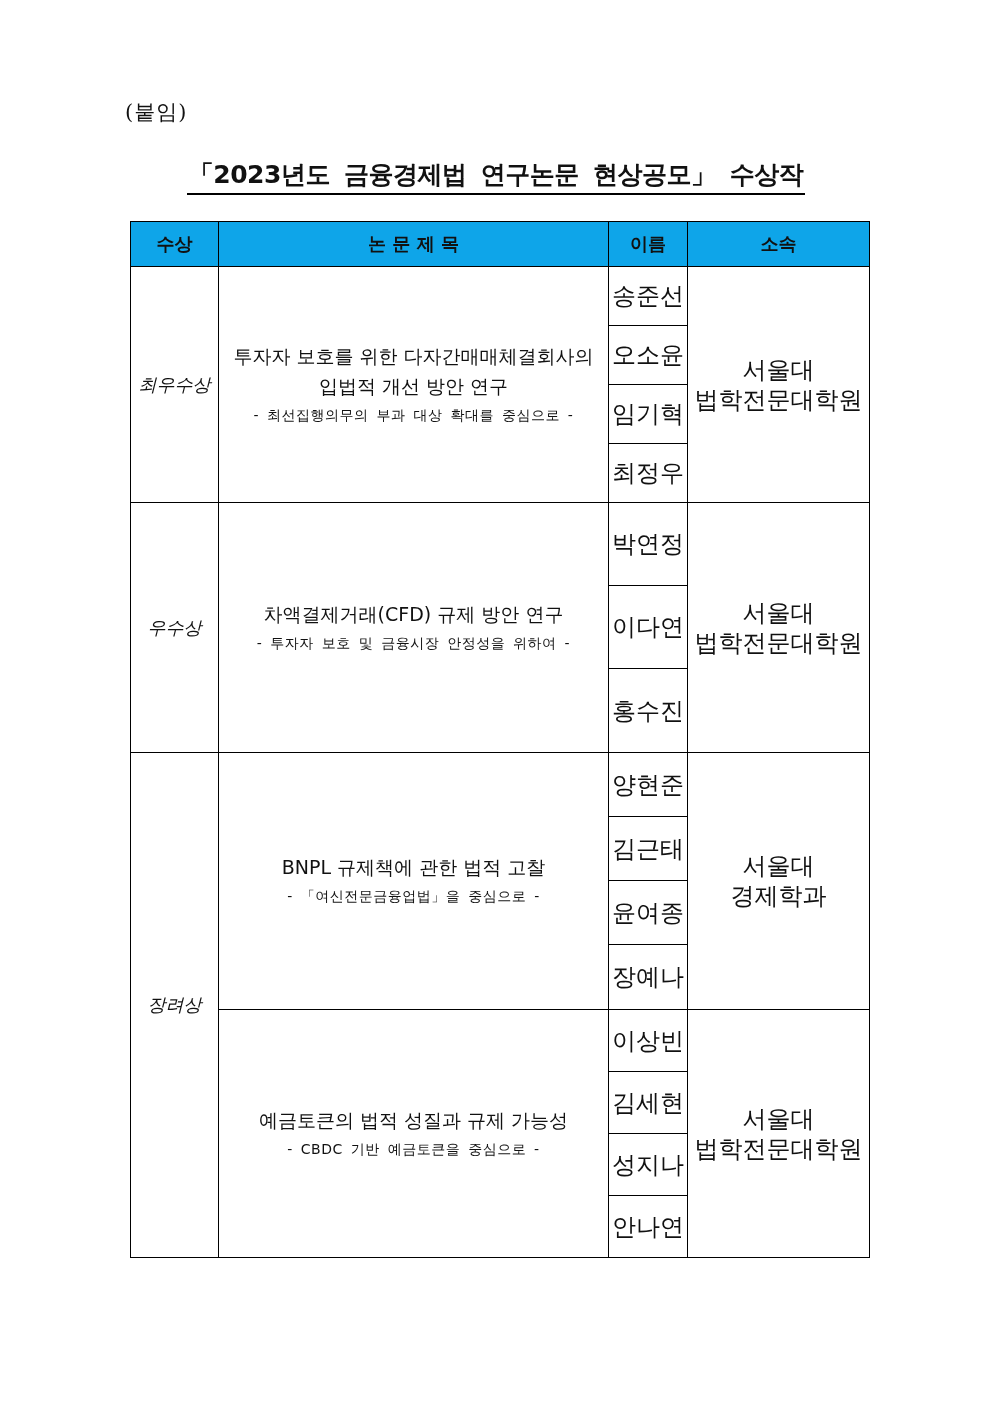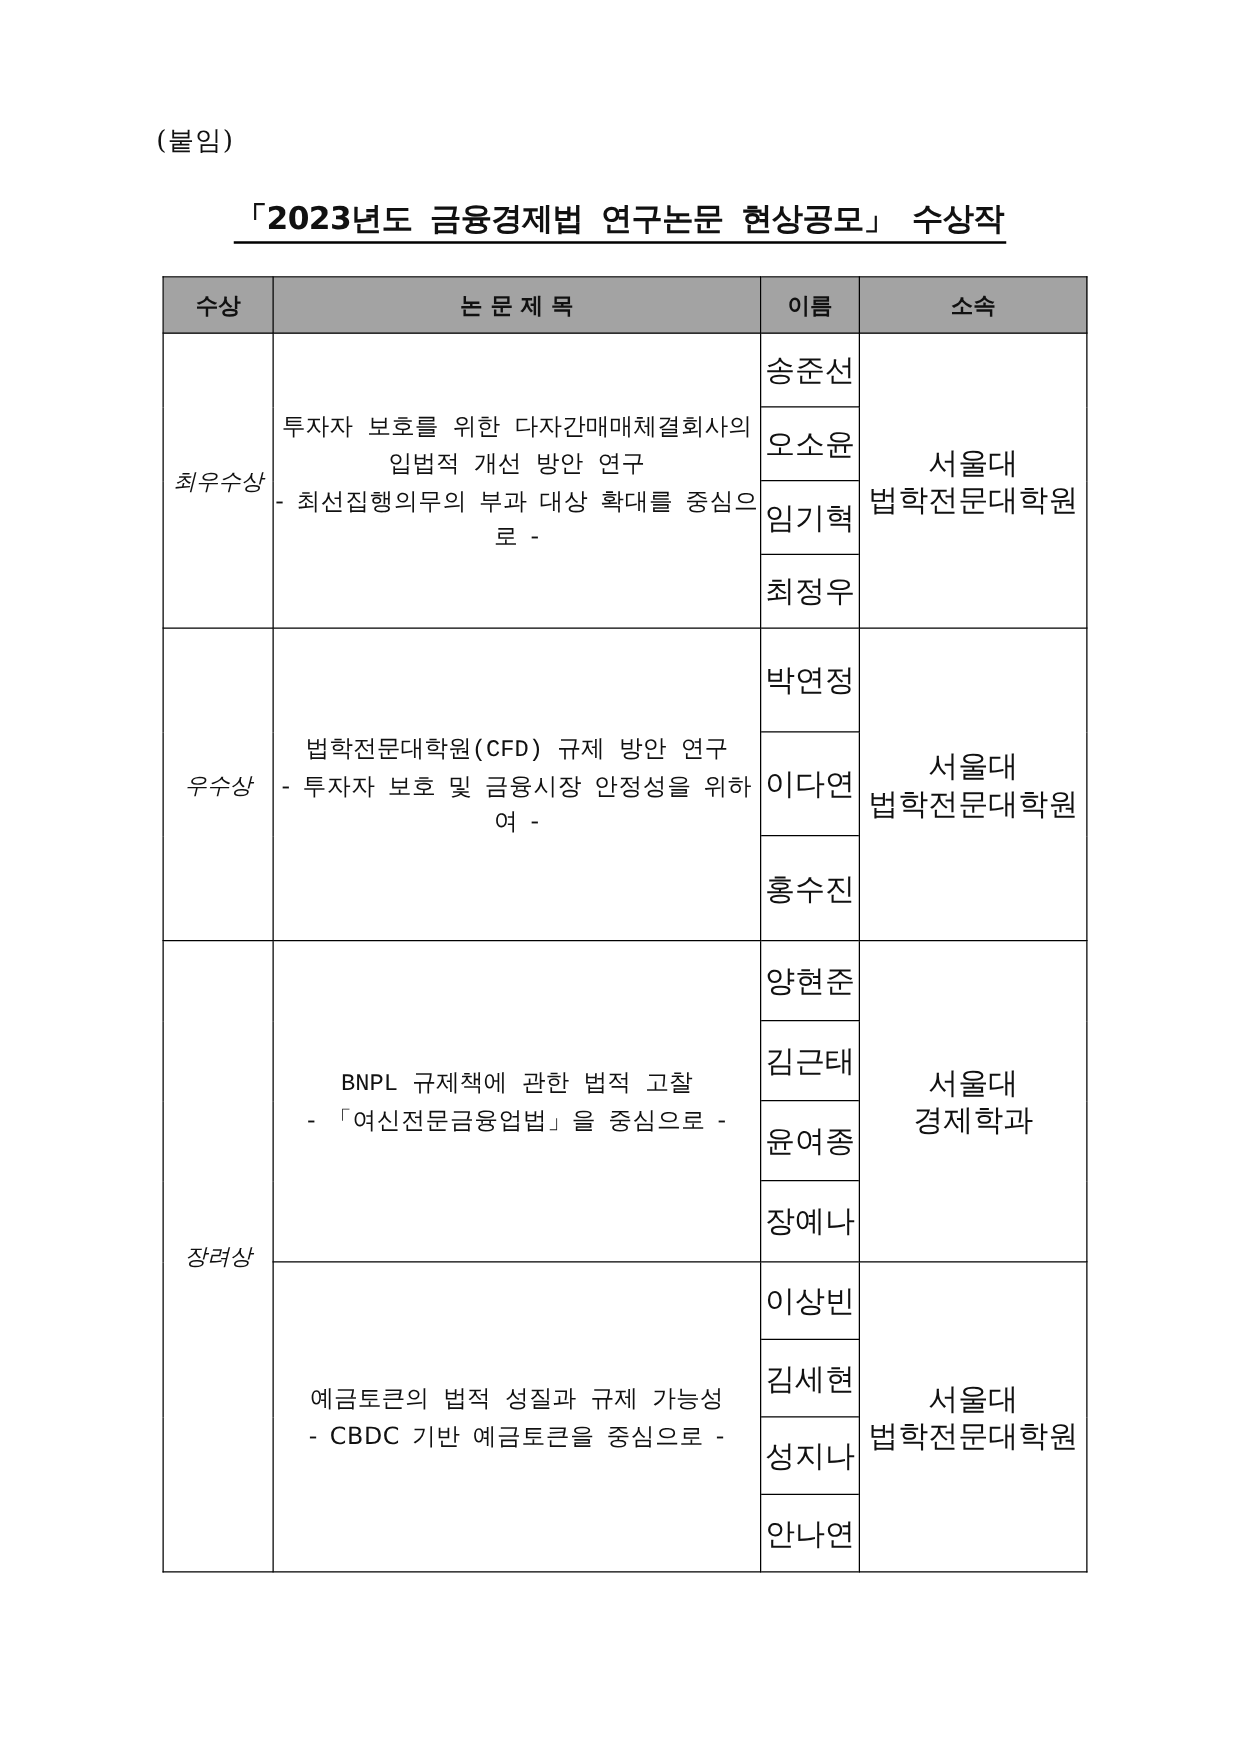--- a/index.html
+++ b/index.html
@@ -2,27 +2,27 @@
 <html><head>
 <meta charset="utf-8">
 <style>
   html, body { margin: 0; padding: 0; background: #ffffff; }
   body { width: 992px; height: 1403px; position: relative; font-family: "DejaVu Sans", sans-serif; color: #111; }
   .attach { position: absolute; left: 125px; top: 98px; font-family: "DejaVu Serif", serif; font-size: 21px; letter-spacing: 1px; }
   .title-wrap { position: absolute; left: 0; width: 992px; top: 158px; text-align: center; }
   .title { display: inline-block; font-size: 25px; font-weight: bold; letter-spacing: -0.5px; border-bottom: 2px solid #000; padding: 0 2px 2px 2px; word-spacing: 6px; }
   table.awards { position: absolute; left: 130px; top: 221px; border-collapse: collapse; width: 740px; table-layout: fixed; }
   table.awards td, table.awards th { border: 1.5px solid #000; padding: 0; text-align: center; vertical-align: middle; font-weight: normal; }
-  th { background: #a3a3a3; height: 44px; font-size: 18px; font-weight: bold !important; }
+  th { background: #0ea5e9; height: 44px; font-size: 18px; font-weight: bold !important; }
   .c-award { width: 88px; font-size: 18px; font-style: italic; }
   .c-title { width: 390px; }
   .c-name { width: 79px; font-size: 24px; }
   .c-aff { width: 182px; font-size: 24px; line-height: 30px; }
-  .main-title { font-size: 19px; line-height: 30px; font-family: Liberation Mono, monospace; }
-  .sub-title { font-size: 19px; line-height: 28px; letter-spacing: 0.5px; word-spacing: 3px; }
+  .main-title { font-size: 19px; line-height: 30px; }
+  .sub-title { font-size: 14px; line-height: 28px; letter-spacing: 0.5px; word-spacing: 3px; }
   .aff-line { display: block; }
 </style>
 </head>
 <body>
 
 <div class="attach">(붙임)</div>
 
 <div class="title-wrap">
   <span class="title">「2023년도 금융경제법 연구논문 현상공모」 수상작</span>
 </div>
@@ -63,21 +63,21 @@
     <tr style="height:59px">
       <td class="c-name">임기혁</td>
     </tr>
     <tr style="height:59px">
       <td class="c-name">최정우</td>
     </tr>
 
     <tr style="height:83px">
       <td class="c-award" rowspan="3">우수상</td>
       <td class="c-title" rowspan="3">
-        <div class="main-title">법학전문대학원(CFD) 규제 방안 연구</div>
+        <div class="main-title">차액결제거래(CFD) 규제 방안 연구</div>
         <div class="sub-title">- 투자자 보호 및 금융시장 안정성을 위하여 -</div>
       </td>
       <td class="c-name">박연정</td>
       <td class="c-aff" rowspan="3">
         <span class="aff-line">서울대</span>
         <span class="aff-line">법학전문대학원</span>
       </td>
     </tr>
     <tr style="height:83px">
       <td class="c-name">이다연</td>

